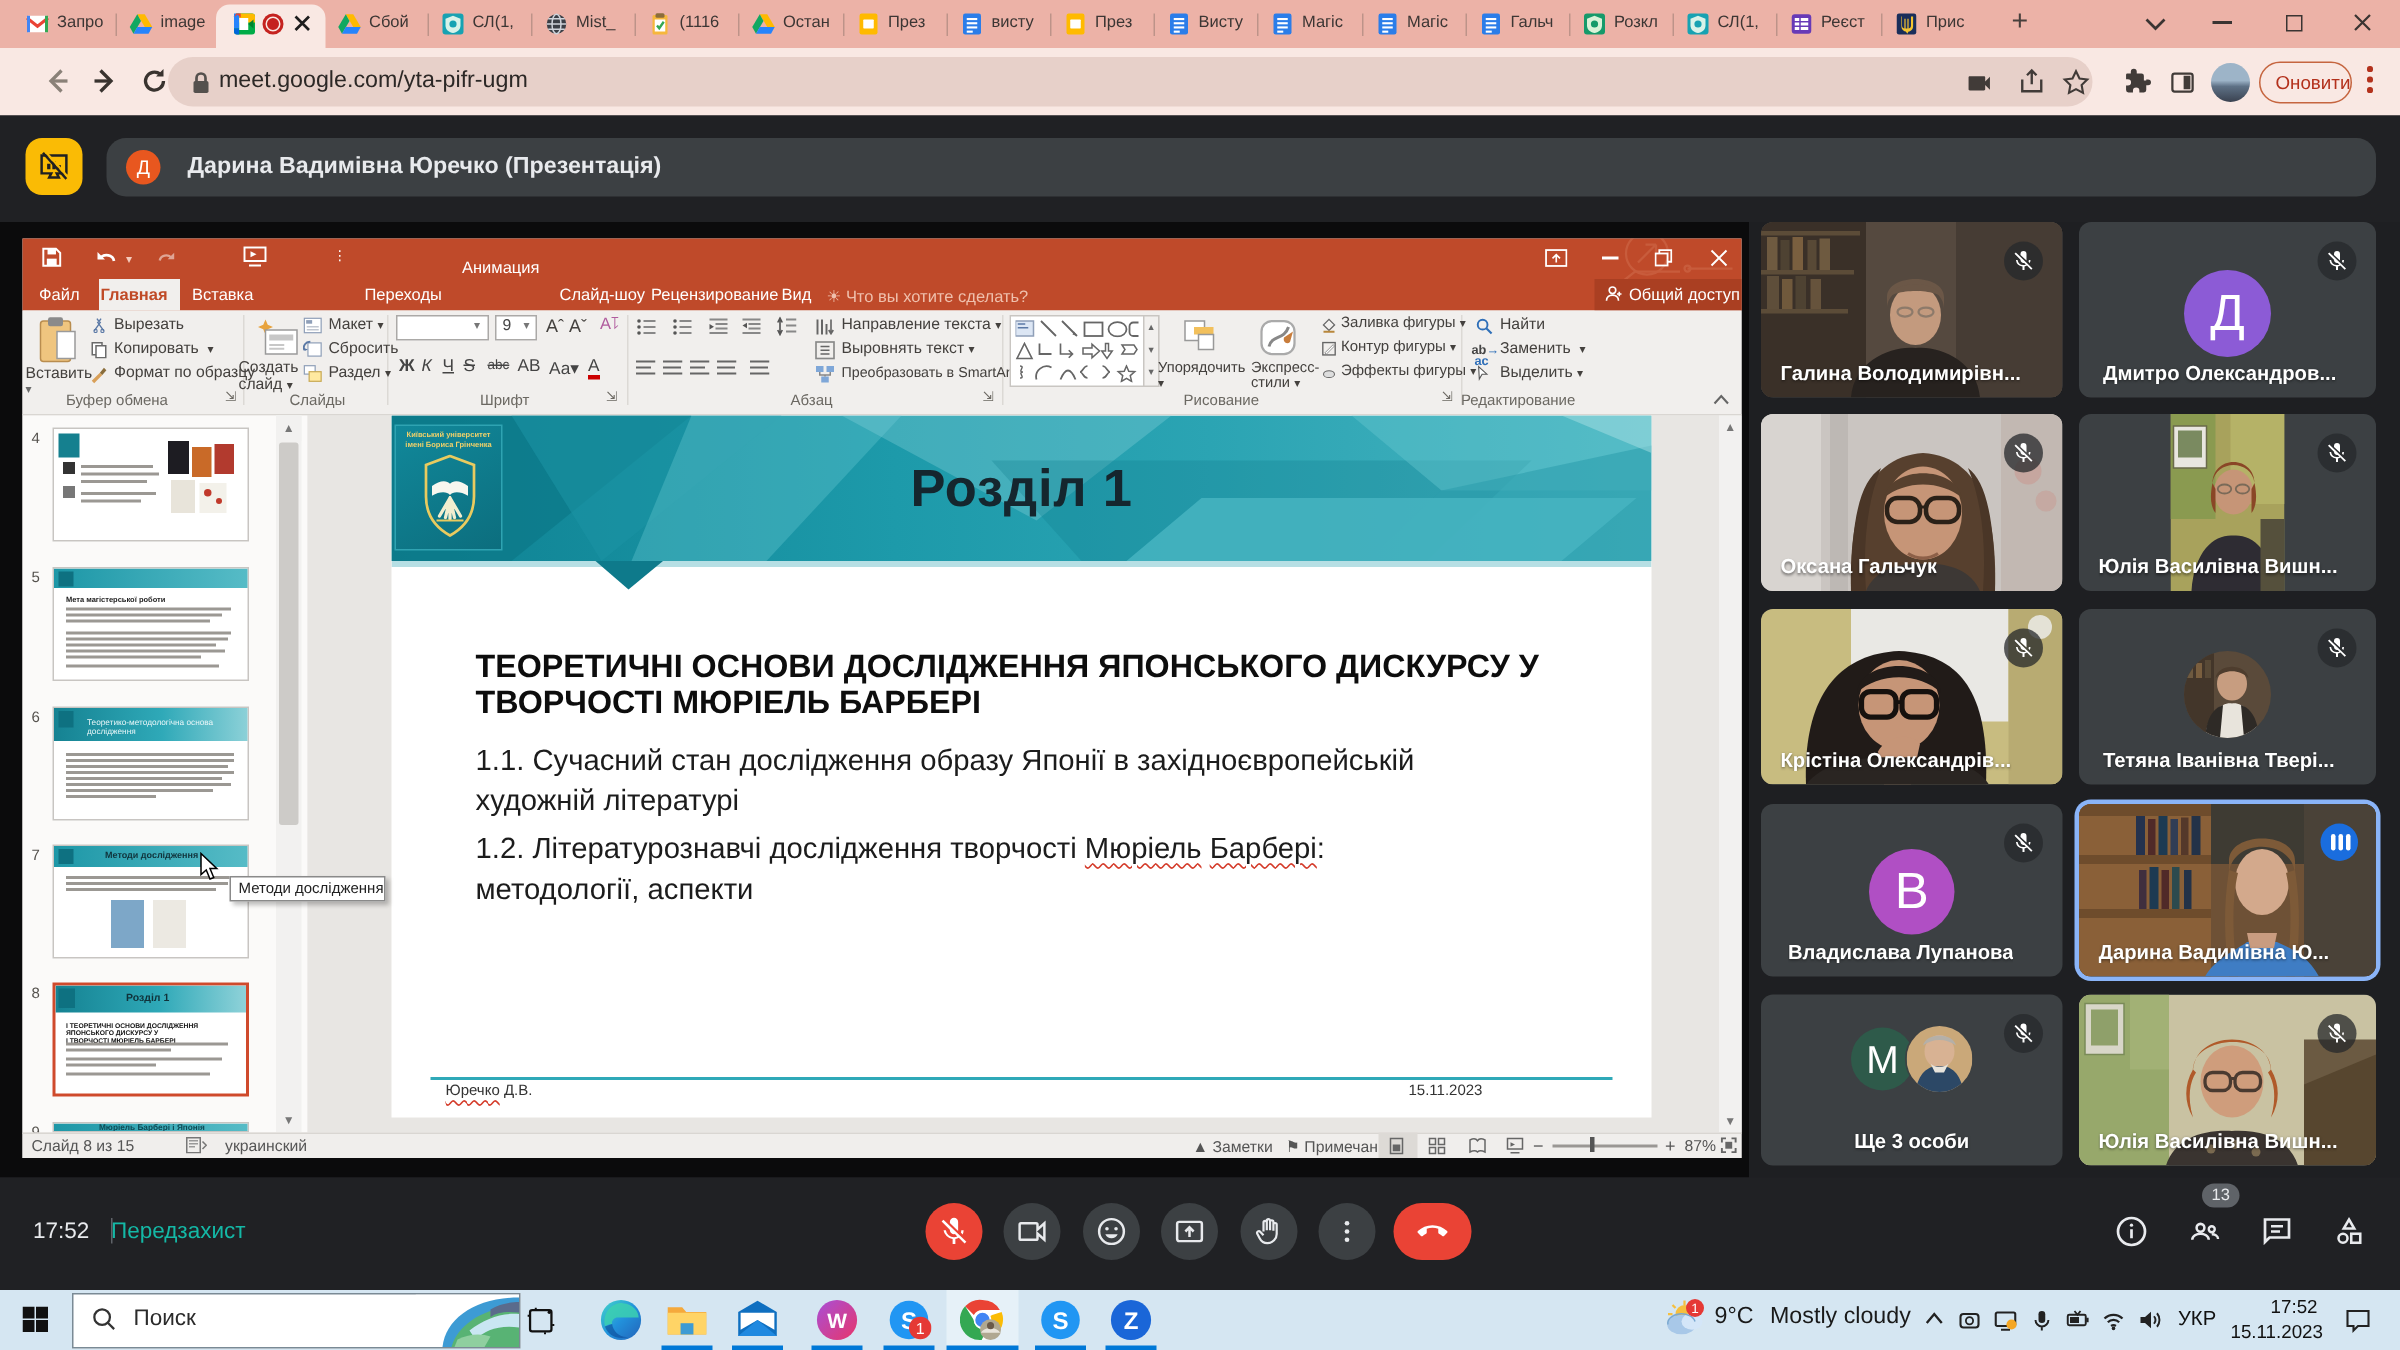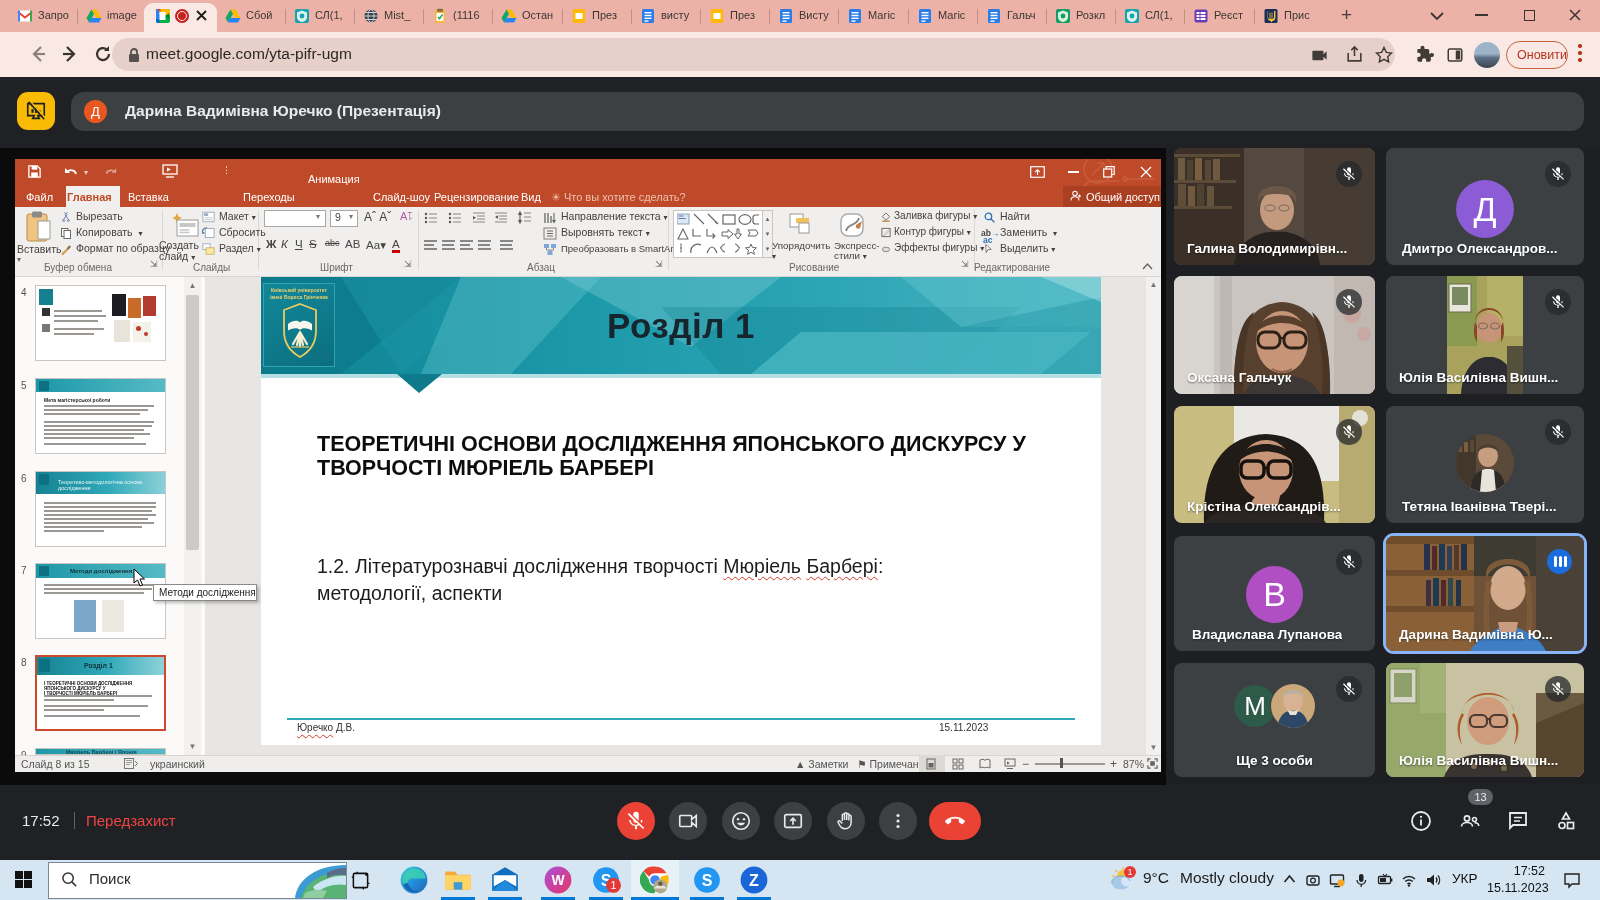--- a/index.html
+++ b/index.html
@@ -656,20 +656,21 @@
 <div class="abs" style="left:263px;top:283px;width:70px;height:82px;background:linear-gradient(150deg,#11889a,#0c6e7e);border:1px solid #2fa3b2">
 <div class="abs" style="left:3px;top:3px;width:64px;text-align:center;font-size:5px;line-height:6.5px;color:#efd06a;font-weight:bold">Київський університет<br>імені Бориса Грінченка</div>
 <svg class="abs" style="left:17px;top:19px;width:38px;height:56px" viewBox="0 0 38 56">
 <path d="M19 1 35 7 V28 C35 41 28 49 19 54 C10 49 3 41 3 28 V7 Z" fill="none" stroke="#e9cb5f" stroke-width="1.8"></path>
 <path d="M7 21 C12 17 17 17 19 19.5 C21 17 26 17 31 21 V27.5 C26 24.5 21 24.5 19 27 C17 24.5 12 24.5 7 27.5 Z" fill="#f7f7ef"></path>
 <path d="M19 29 L12 41 M19 29 L16 42 M19 29 L19 43 M19 29 L22 42 M19 29 L26 41" stroke="#f2eecf" stroke-width="2.2" stroke-linecap="round"></path>
 <path d="M10 44 h18" stroke="#e9cb5f" stroke-width="1.2"></path>
 </svg>
     </div>
 <div class="abs" style="left:317px;top:432px;width:720px;font-size:21.5px;line-height:24px;font-weight:bold;color:#0d0d0d">ТЕОРЕТИЧНІ ОСНОВИ ДОСЛІДЖЕННЯ ЯПОНСЬКОГО ДИСКУРСУ У ТВОРЧОСТІ МЮРІЕЛЬ БАРБЕРІ</div>
+<div class="abs" style="left:317px;top:494px;width:700px;font-size:19.5px;line-height:27px;color:#1c1c1c">1.1. Сучасний стан дослідження образу Японії в західноєвропейській художній літературі</div>
 <div class="abs" style="left:317px;top:553px;width:640px;font-size:19.5px;line-height:27px;color:#1c1c1c">1.2. Літературознавчі дослідження творчості <span style="text-decoration:underline;text-decoration-style:wavy;text-decoration-color:#d43b2a;text-decoration-thickness:1px;text-underline-offset:3px">Мюріель</span> <span style="text-decoration:underline;text-decoration-style:wavy;text-decoration-color:#d43b2a;text-decoration-thickness:1px;text-underline-offset:3px">Барбері</span>: методології, аспекти</div>
 <div class="abs" style="left:287px;top:718px;width:788px;height:1.5px;background:#2fa9b8"></div>
 <div class="abs" style="left:297px;top:722px;font-size:10px;color:#333"><span style="text-decoration:underline;text-decoration-style:wavy;text-decoration-color:#d43b2a;text-decoration-thickness:1px;text-underline-offset:3px">Юречко</span> Д.В.</div>
 <div class="abs" style="left:939px;top:722px;font-size:10px;color:#333">15.11.2023</div>
 <svg class="abs" style="left:133px;top:568px;width:13px;height:19px" viewBox="0 0 13 19">
       <path d="M1 1 L1 15 L4.5 12 L7 18 L9.5 17 L7 11 L11.5 11 Z" fill="#fff" stroke="#000" stroke-width="1"></path>
     </svg>
 <div class="abs" style="left:153px;top:584px;width:104px;height:17px;background:#fff;border:1px solid #8a8a8a;box-sizing:border-box;box-shadow:2px 2px 3px rgba(0,0,0,.25);font-size:10px;color:#222;padding:2px 0 0 5px">Методи дослідження</div>
 <div class="abs" style="left:15px;top:755px;width:1146px;height:17px;background:#f0eeec;border-top:1px solid #d9d6d2;box-sizing:border-box"></div>
 <div class="abs" style="left:21px;top:758px;font-size:10.5px;color:#555">Слайд 8 из 15</div>
@@ -909,21 +910,21 @@
         <circle cx="104" cy="100" r="3" fill="#7a6a50"></circle>
         <circle cx="118" cy="105" r="3" fill="#7a6a50"></circle>
 </svg><div class="micoff">
         <svg width="16" height="16" viewBox="0 0 24 24">
           <path fill="#fff" d="M15 10.6V5a3 3 0 0 0-6 0v.9l6 5.7zM19 11h-1.7c0 .6-.1 1.2-.3 1.8l1.3 1.3c.4-1 .7-2 .7-3.1zM4.3 3.4 3 4.7l6 6v.3a3 3 0 0 0 3.7 2.9l1.7 1.7a5.8 5.8 0 0 1-2.4.5 5.9 5.9 0 0 1-5.9-5.1H4.4A7.5 7.5 0 0 0 11 17.4V21h2v-3.6c.9-.1 1.7-.4 2.5-.8l4.2 4.2 1.3-1.3L4.3 3.4z"></path>
         </svg>
       </div><div class="tname" style="max-width:172px">Юлія Василівна Вишн...</div></div>
 <div class="abs" style="left:0;top:785px;width:1600px;height:75px;background:#202124"></div>
 <div class="abs" style="left:22px;top:812px;font-size:15px;color:#e8eaed">17:52</div>
 <div class="abs" style="left:74px;top:812px;width:1px;height:17px;background:#5f6368"></div>
-<div class="abs" style="left:86px;top:812px;font-size:15px;color:#ef4444">Передзахист</div>
+<div class="abs" style="left:74px;top:812px;font-size:15px;color:#14b8a6">Передзахист</div>
 <div class="ctl" style="left:617px;background:#ea4335">
       <svg width="22" height="22" viewBox="0 0 24 24">
         <path fill="#fff" d="M15 10.6V5a3 3 0 0 0-6 0v.9l6 5.7zM19 11h-1.7c0 .6-.1 1.2-.3 1.8l1.3 1.3c.4-1 .7-2 .7-3.1zM4.3 3.4 3 4.7l6 6v.3a3 3 0 0 0 3.7 2.9l1.7 1.7a5.8 5.8 0 0 1-2.4.5 5.9 5.9 0 0 1-5.9-5.1H4.4A7.5 7.5 0 0 0 11 17.4V21h2v-3.6c.9-.1 1.7-.4 2.5-.8l4.2 4.2 1.3-1.3L4.3 3.4z"></path>
       </svg>
     </div>
 <div class="ctl" style="left:669px;background:#3c4043">
       <svg width="22" height="22" viewBox="0 0 24 24">
         <path d="M16 10.5V7a1 1 0 0 0-1-1H4a1 1 0 0 0-1 1v10a1 1 0 0 0 1 1h11a1 1 0 0 0 1-1v-3.5l5 4.5v-12l-5 4.5z" fill="none" stroke="#e8eaed" stroke-width="1.8"></path>
       </svg>
     </div>

